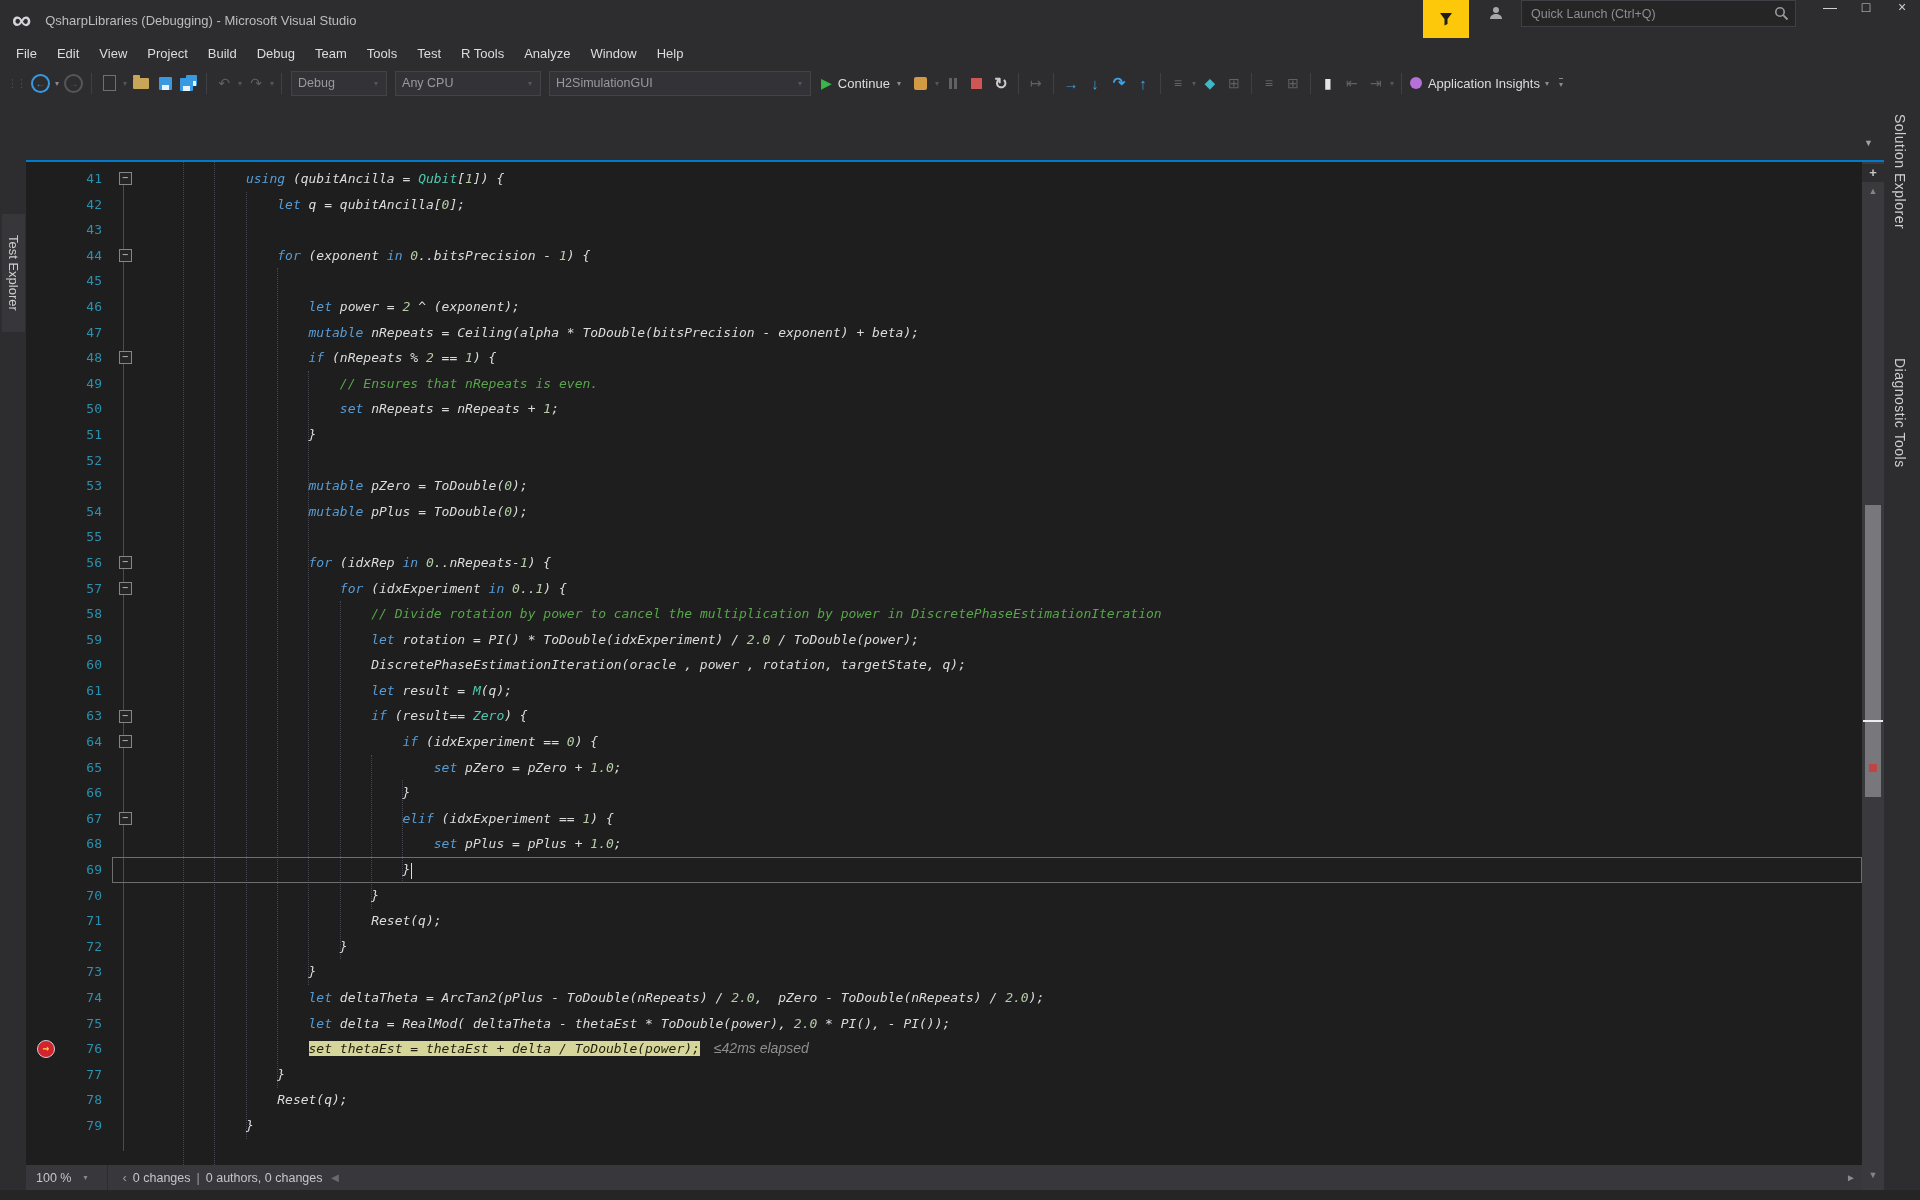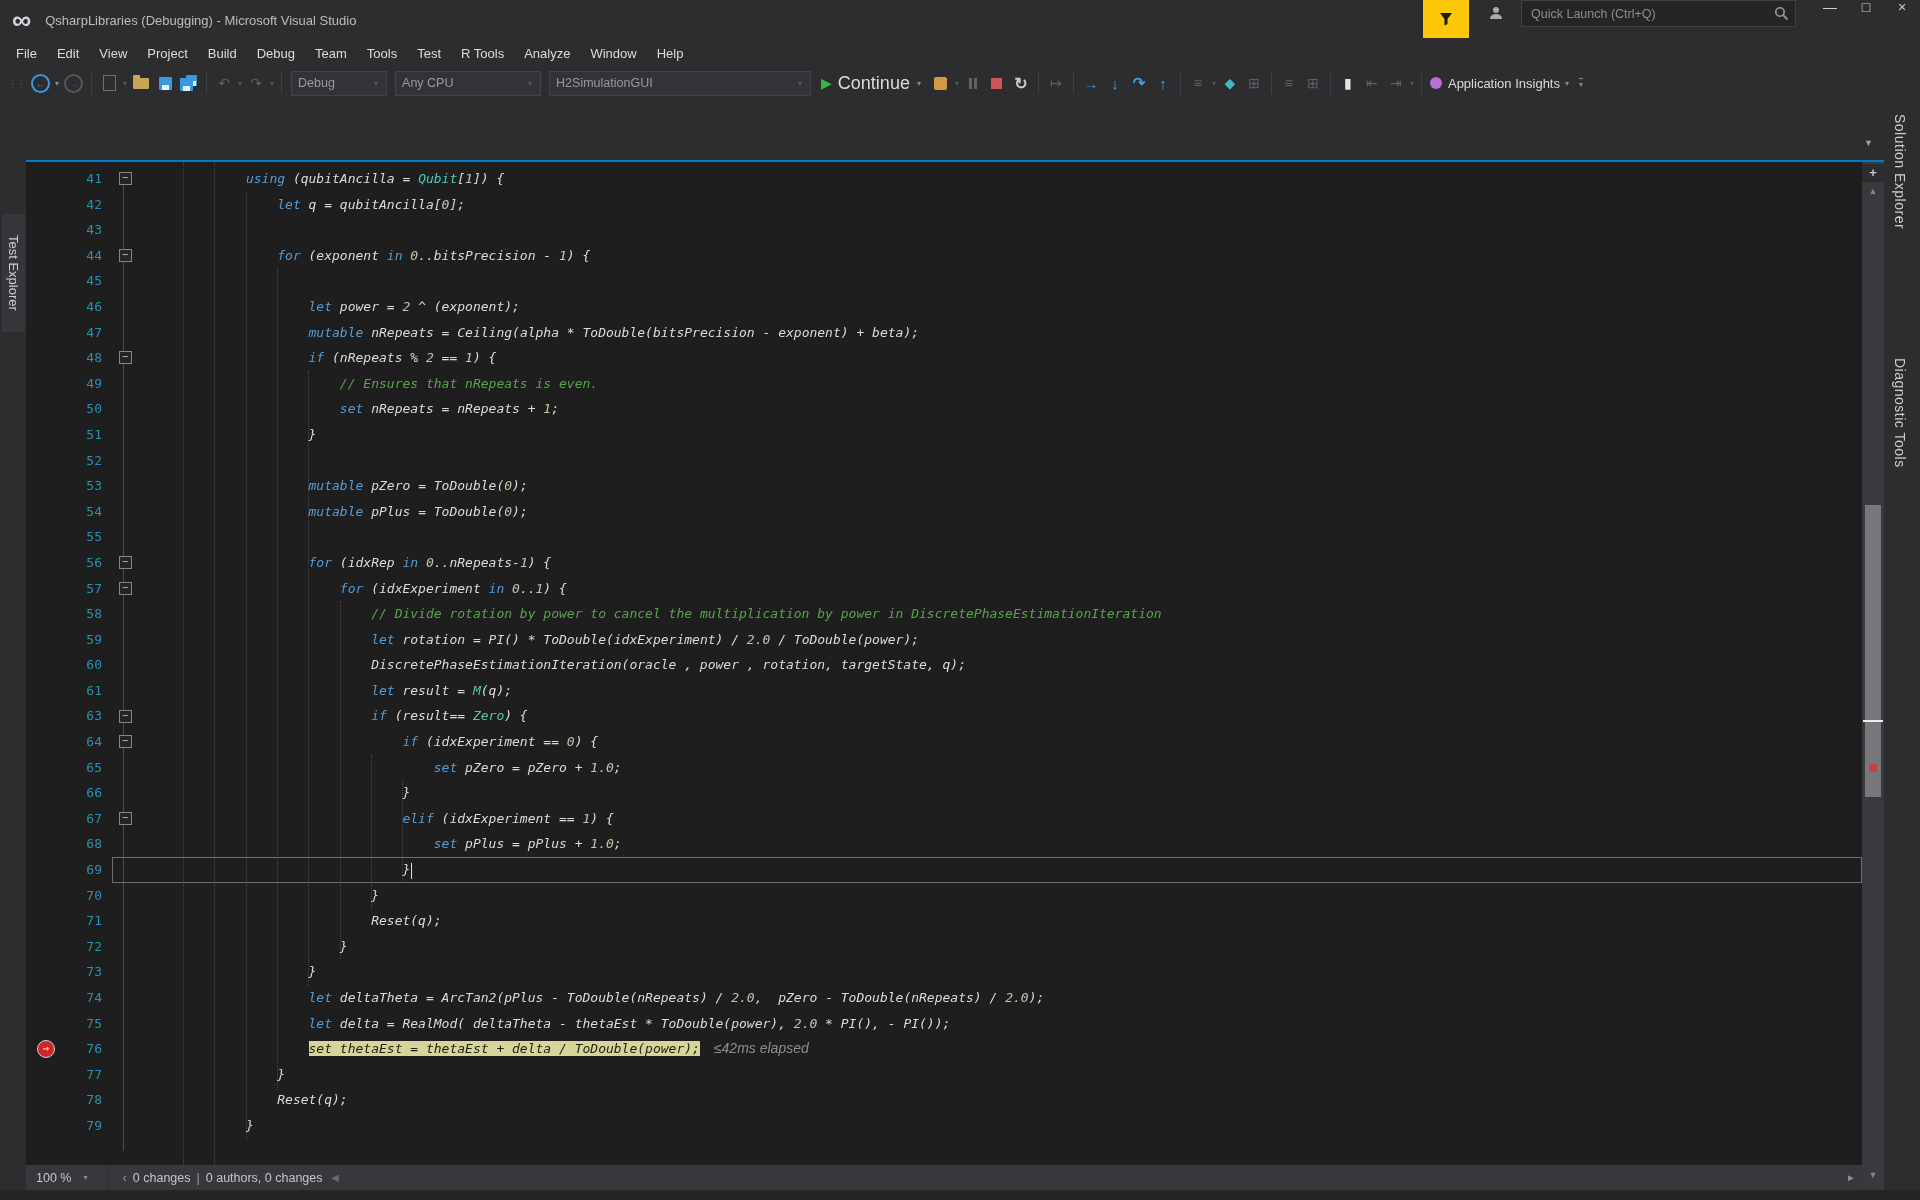--- a/index.html
+++ b/index.html
@@ -37,21 +37,21 @@
   .folder:before{content:"";position:absolute;left:0;top:-3px;width:7px;height:3px;background:#c8a558;border-radius:1px 1px 0 0;}
   .floppy{width:13px;height:13px;background:#3898e0;position:relative;display:inline-block;border-radius:1px;}
   .floppy:after{content:"";position:absolute;left:3px;bottom:0;width:7px;height:5px;background:#e8f2fb;}
   .floppy2{position:relative;width:18px;height:16px;display:inline-block;}
   .floppy2 .f1{position:absolute;left:0;top:3px;}
   .floppy2 .f2{position:absolute;left:6px;top:0;width:11px;height:11px;}
   .tb-select{height:23px;background:#333337;border:1px solid #434346;display:inline-flex;align-items:center;padding:0 6px;margin:0 4px;font-size:12.5px;color:#9a9a9e;}
   .tb-select .lbl{flex:1;white-space:nowrap;overflow:hidden;}
   .continue-btn{display:inline-flex;align-items:center;margin:0 6px;}
   .play{color:#3bb54a;font-size:14px;margin-right:6px;}
-  .continue-lbl{font-size:18px;color:#dcdcdc;margin-right:5px;text-align:right;}
+  .continue-lbl{font-size:13px;color:#dcdcdc;margin-right:5px;text-align:right;}
   .orange-ic{width:13px;height:13px;background:#d29a43;border-radius:2px;display:inline-block;}
   .pause{display:inline-flex;gap:2px;}
   .pause i{display:block;width:3px;height:11px;background:#606065;}
   .stop{width:11px;height:11px;background:#d05656;display:inline-block;}
   .restart{color:#cccccc;font-size:16px;font-weight:bold;}
   .ai-dot{width:12px;height:12px;border-radius:50%;background:#b571d9;display:inline-block;margin-right:6px;}
   .ai-lbl{font-size:13px;color:#dcdcdc;}
   .overflow-ic{border-top:1px solid #8a8a8e;padding-top:1px;margin-left:8px;}
   
   .left-strip{position:absolute;left:0;top:100px;width:26px;height:1090px;background:#2d2d30;}

